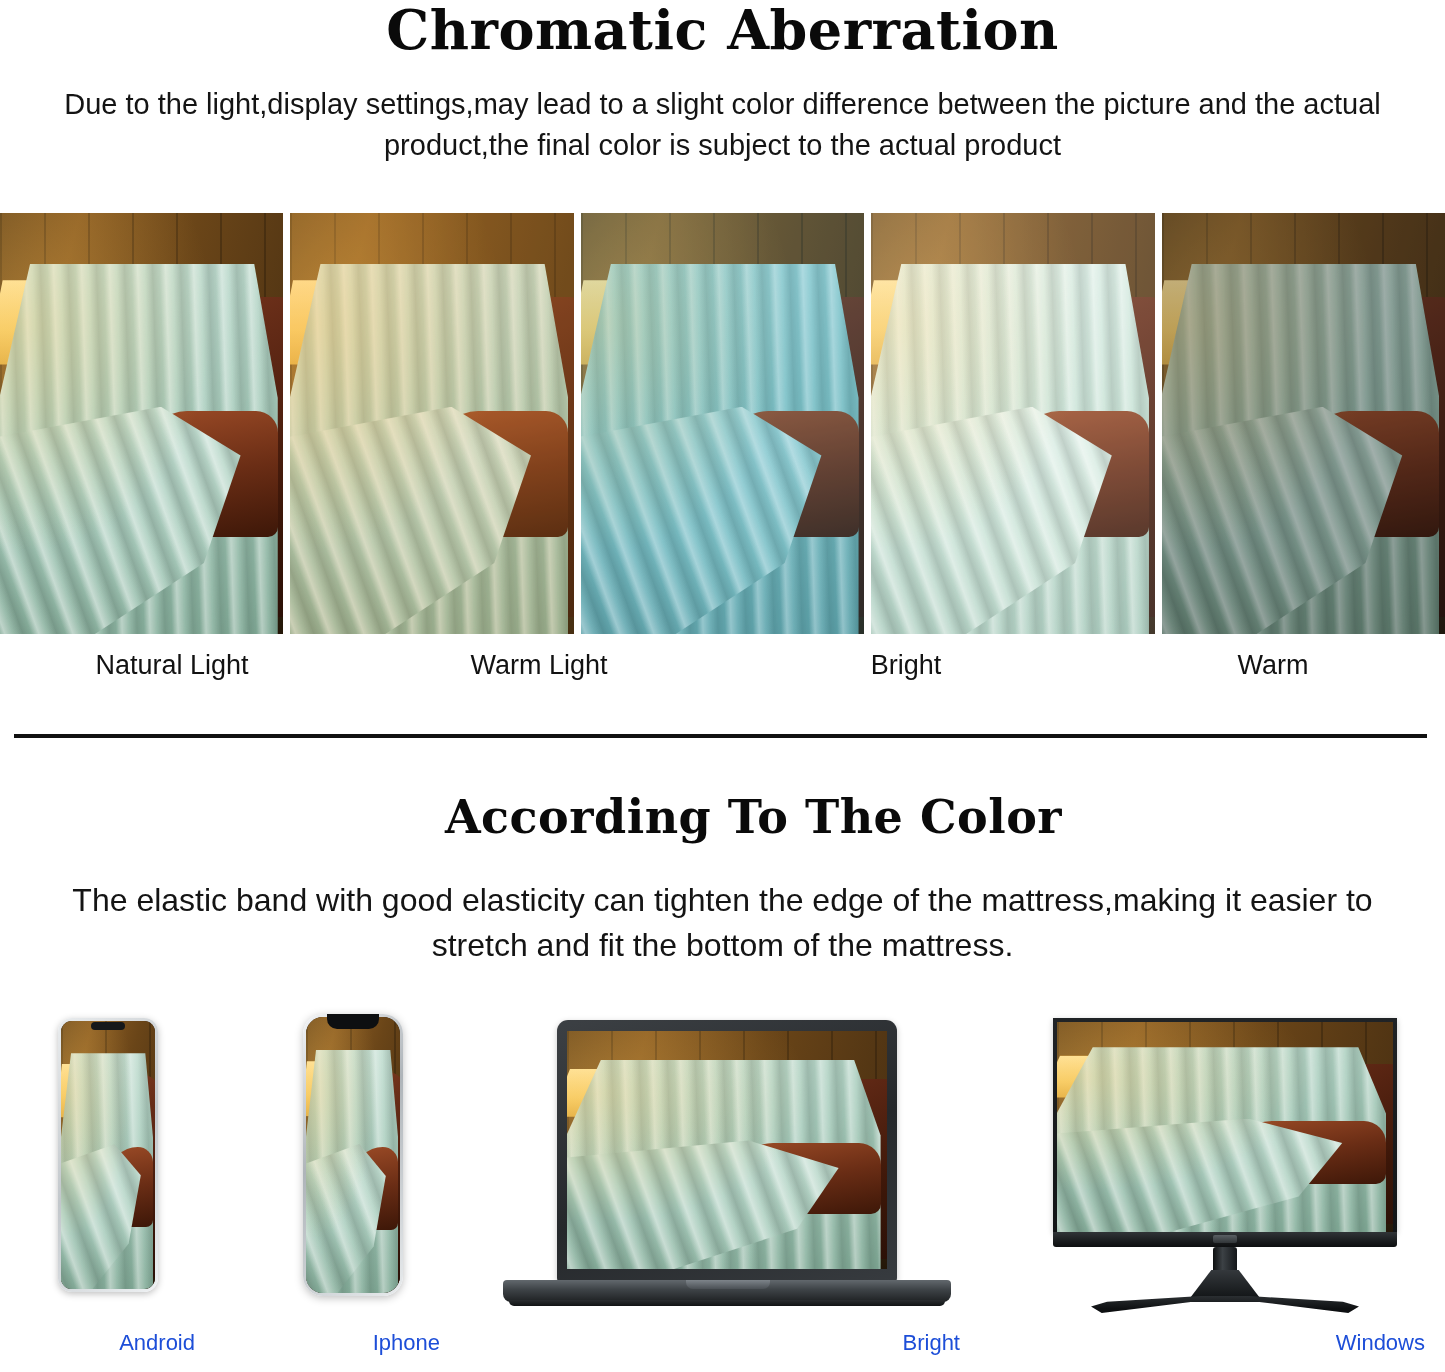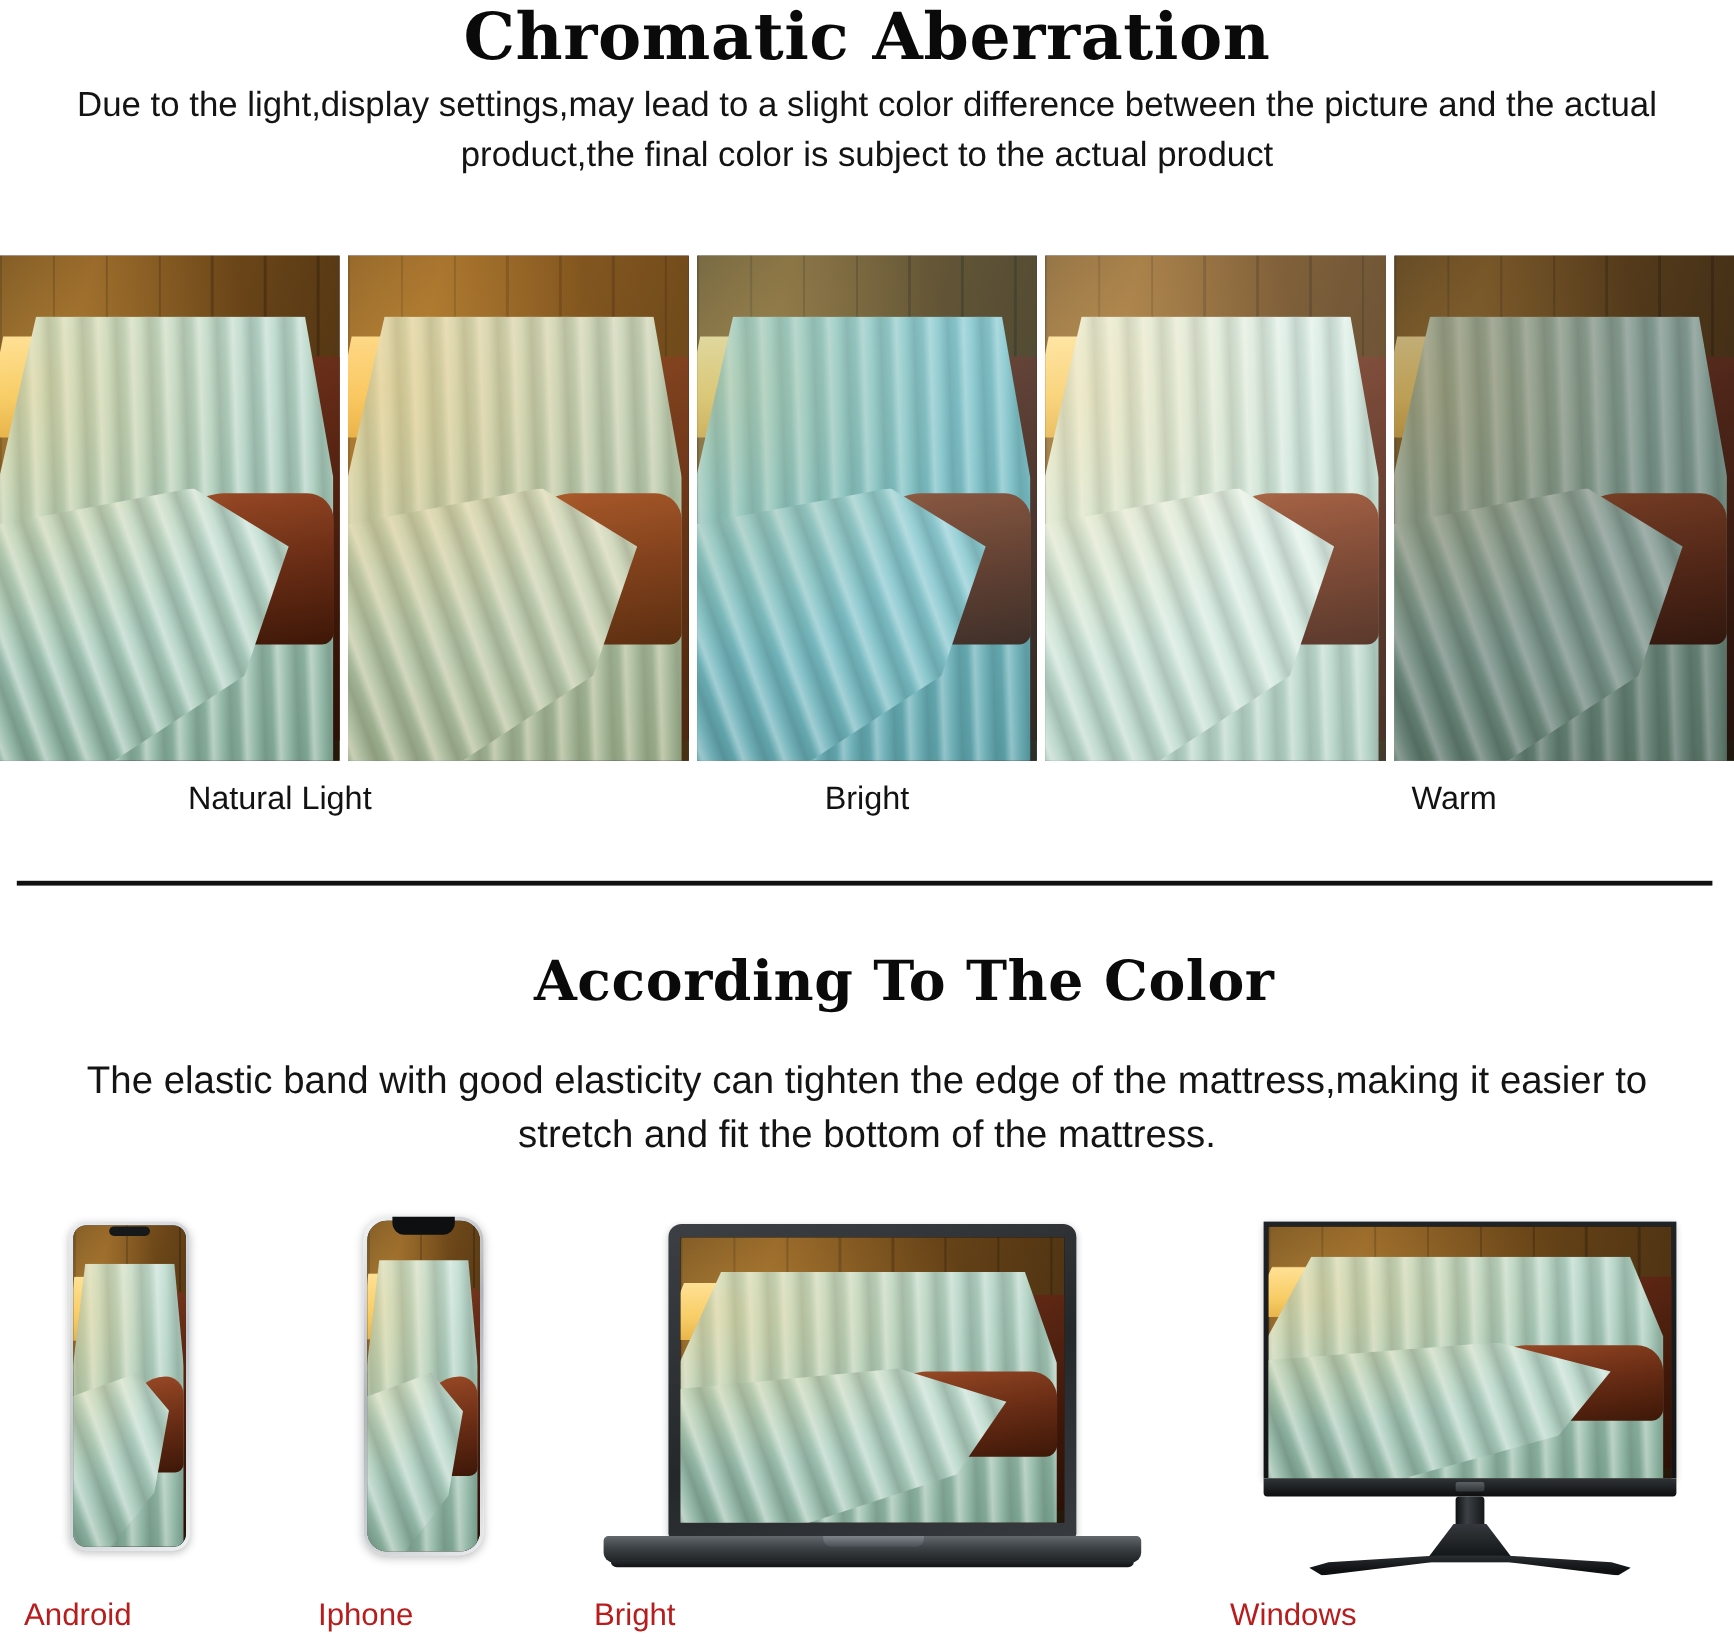--- a/index.html
+++ b/index.html
@@ -19,21 +19,21 @@
   }
   #title-1 { top:-2px; font-size:54px; }
   #title-2 { top:790px; font-size:46px;margin-left:31px; }
 
   .subtitle {
     position:absolute; left:0; width:100%; text-align:center;
     font-family:"Liberation Sans", sans-serif;
     font-weight:400; font-size:29px; line-height:1.42;
     color:#141414; padding:0 40px;
   }
-  #sub-1 { top:68px; }
+  #sub-1 { top:84px; }
   #sub-2 { top:878px; font-size:32px; }
 
   
   #divider {
     position:absolute; left:14px; top:734px; width:1413px; height:4px;
     background:#111;
   }
 
   
   #panel-strip {
@@ -130,22 +130,22 @@
   }
   .panel-caption {
     flex:1 1 0; text-align:center; font-size:27px; color:#121212;
     font-family:"Liberation Sans", sans-serif;
   }
 
   
   #device-row { position:absolute; left:0; top:1000px; width:1445px; height:372px; }
   .device-slot { position:absolute; }
   .device-label {
-    position:absolute; width:100%; text-align:left; top:330px;
-    font-size:26px; color:#b91c1c;
+    position:absolute; width:100%; text-align:right; top:330px;
+    font-size:22px; color:#1d4ed8;
   }
 
   
   .mini { position:absolute; inset:0; overflow:hidden; background:#2a1d10; }
 
   
   #dev-android { left:20px; top:0; width:175px; }
   .android-body {
     position:absolute; left:38px; top:18px; width:100px; height:274px;
     background:linear-gradient(135deg,#e9ecee 0%, #c2c7cb 50%, #eef1f3 100%);
@@ -327,20 +327,21 @@
         <div class="chair-arm"></div>
         <div class="blanket-fold"></div>
         <div class="glow"></div>
         <div class="panel-tone" style="background:rgba(20,28,36,0.26);"></div>
       </div>
     </div>
   </div>
 
 <div id="panel-captions">
     <div class="panel-caption">Natural Light</div>
+    <div class="panel-caption">Warm Light</div>
     <div class="panel-caption">Bright</div>
     <div class="panel-caption">Warm</div>
   </div>
 
 <div id="divider"></div>
 
 <h1 class="title" id="title-2">According To The Color</h1>
 
 <p class="subtitle" id="sub-2">The elastic band with good elasticity can tighten the edge of the mattress,making it easier to stretch and fit the bottom of the mattress.</p>
 

